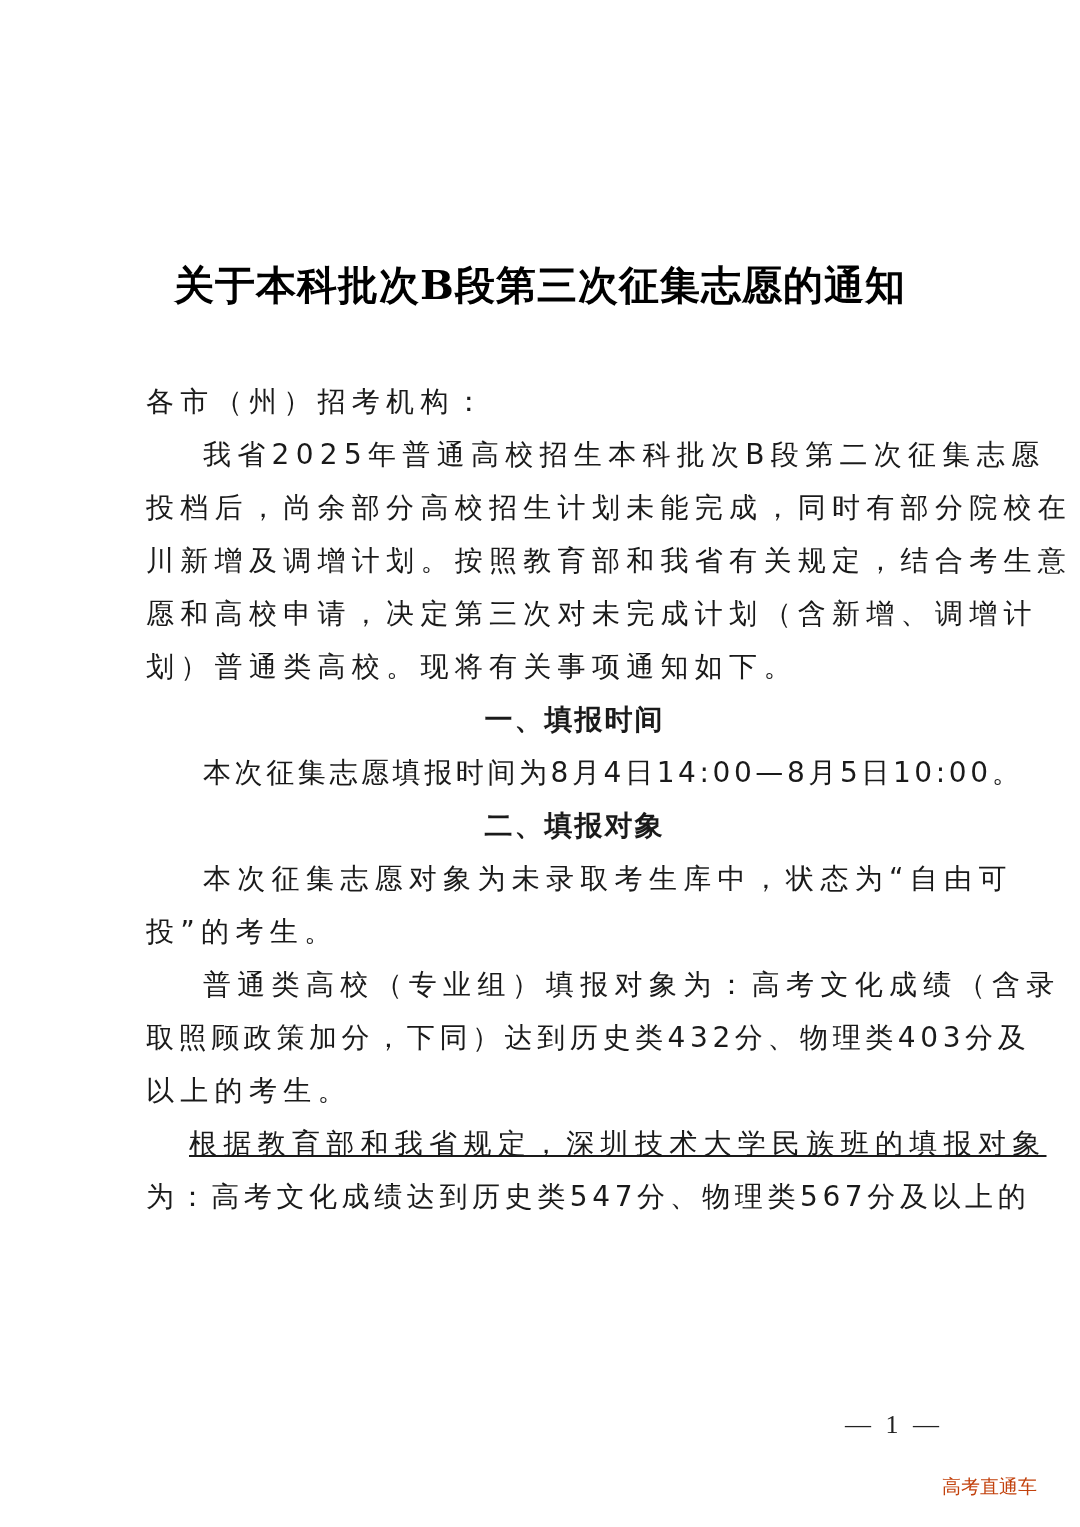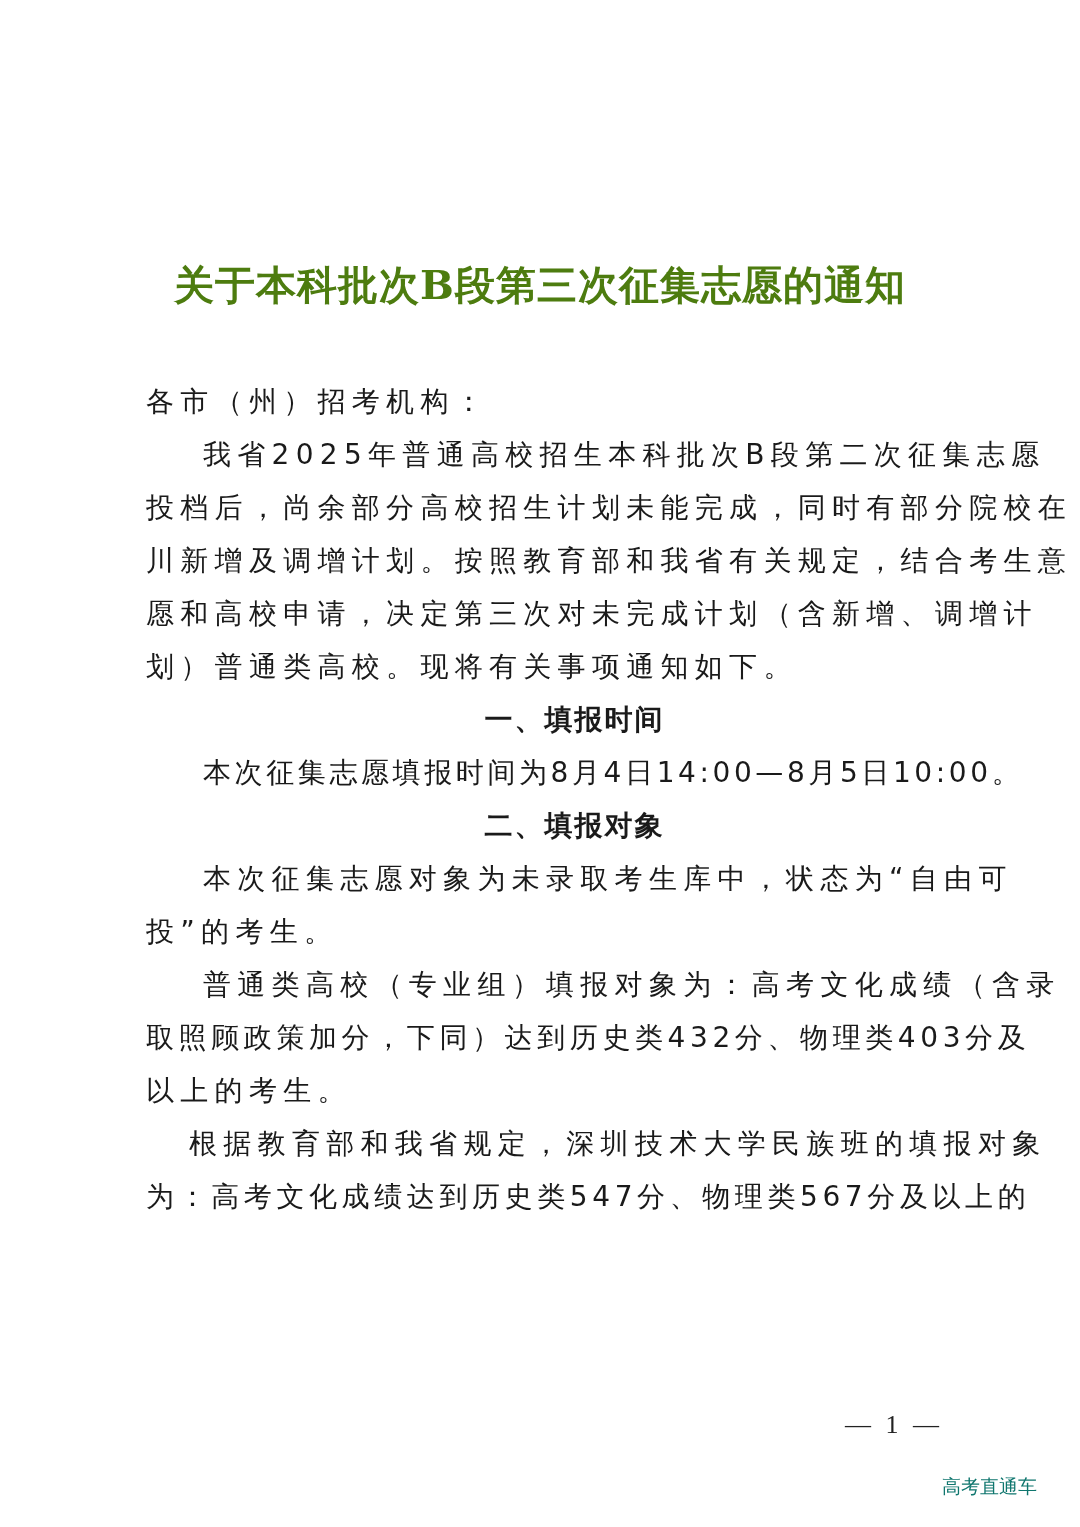--- a/index.html
+++ b/index.html
@@ -1,41 +1,41 @@
 <!DOCTYPE html>
 <html><head>
   <meta charset="utf-8">
   <style>
     html, body { margin: 0; padding: 0; background: #ffffff; }
     body { width: 1080px; height: 1527px; position: relative; overflow: hidden; color: #111; }
     .page { position: absolute; left: 0; top: 0; width: 1080px; height: 1527px; background: #fff; }
     .title {
       position: absolute; left: 0; top: 258px; width: 1080px; text-align: center;
       font-family: "DejaVu Serif", "Liberation Serif", serif;
-      font-weight: bold; font-size: 40px; letter-spacing: 1px; color: #4d7c0f;
+      font-weight: bold; font-size: 40px; letter-spacing: 1px; color: #000000;
     }
     .body {
       position: absolute; left: 146px; top: 375px; width: 800px;
       font-family: "DejaVu Sans", "Liberation Sans", sans-serif;
       font-size: 28px; color: #1a1a1a;
     }
     .line { height: 53px; line-height: 53px; white-space: nowrap; letter-spacing: 6.3px; }
     .line.ind { padding-left: 57px; text-align: right; }
-    .line.ind2 { padding-left: 43px; }
+    .line.ind2 { padding-left: 43px; text-decoration: underline; }
     .line.head { font-weight: bold; letter-spacing: 2px; padding-left: 57px; text-align: center; }
     .line.tight { letter-spacing: 3.6px; }
     .line.tight2 { letter-spacing: 4.6px; }
     .pageno {
       position: absolute; left: 845px; top: 1410px;
       font-family: "Liberation Serif", "DejaVu Serif", serif; font-size: 26px; color: #222;
       letter-spacing: 4px;
     }
     .watermark {
       position: absolute; left: 942px; top: 1474px;
-      font-family: "DejaVu Sans", "Liberation Sans", sans-serif; font-size: 19px; color: #0f766e;
+      font-family: "DejaVu Sans", "Liberation Sans", sans-serif; font-size: 19px; color: #c2410c;
     }
   </style>
 </head>
 <body>
 
 <div class="page">
   <div class="title">关于本科批次B段第三次征集志愿的通知</div>
 
   <div class="body">
     <div class="line">各市（州）招考机构：</div>

